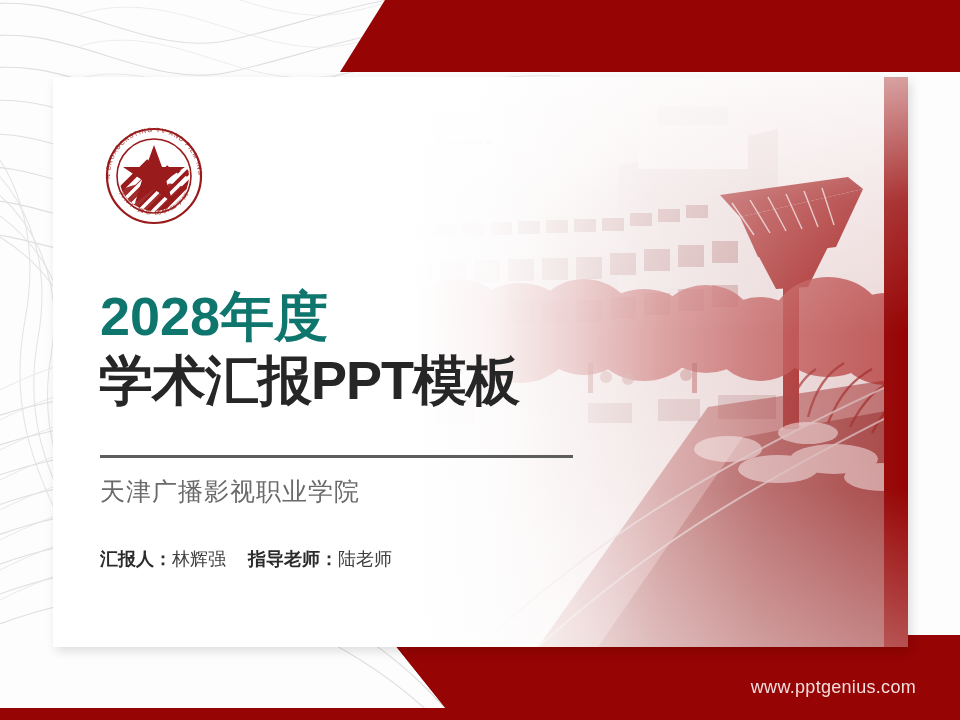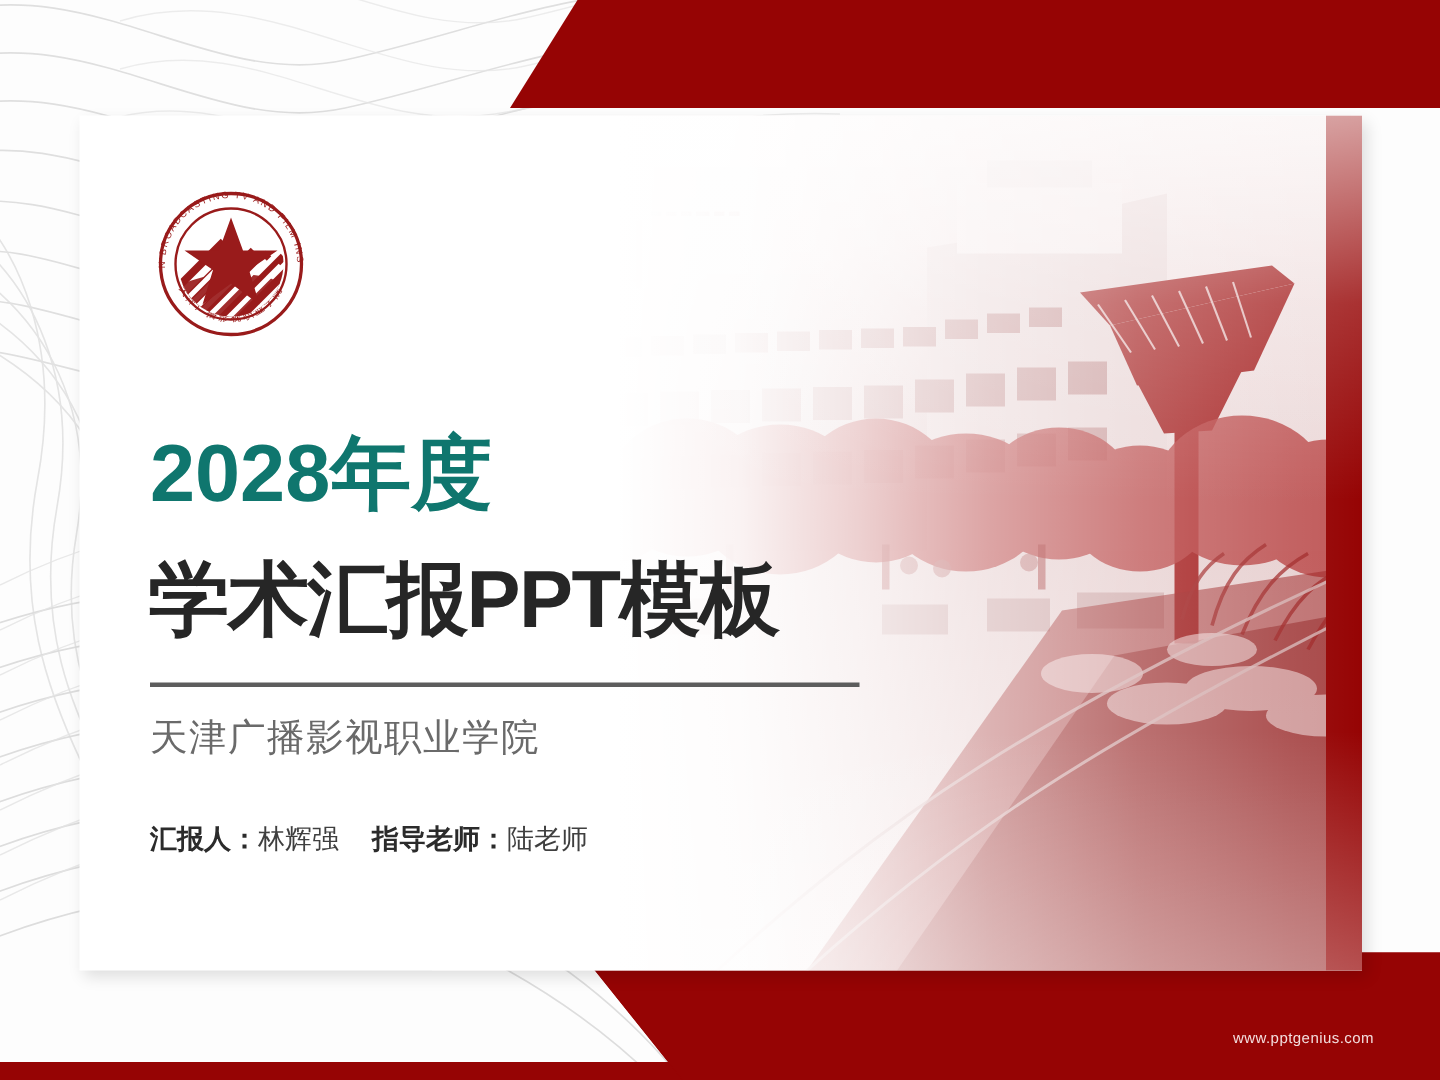--- a/index.html
+++ b/index.html
@@ -118,21 +118,21 @@
     font-weight: bold;
     color: #0f766e;
     letter-spacing: 0px;
     line-height: 1;
     white-space: nowrap;
   }
 
   .title-main {
     position: absolute;
     left: 46px;
-    top: 296px;
+    top: 276px;
     font-size: 54px;
     font-weight: bold;
     color: #262626;
     letter-spacing: -1px;
     line-height: 1;
     white-space: nowrap;
   }
 
   .divider {
     position: absolute;
@@ -165,21 +165,21 @@
   .presenter-line .lbl { font-weight: bold; color: #2b2b2b; }
   .presenter-line .val { font-weight: normal; color: #3f3f3f; }
   .presenter-line .gap { display: inline-block; width: 22px; }
 
   
   .footer-url {
     position: absolute;
     right: 44px;
     bottom: 22px;
     z-index: 6;
-    font-size: 10px;
+    font-size: 18px;
     color: #f3dede;
     letter-spacing: 0.3px;
     white-space: nowrap;
   }
 </style>
 </head>
 <body>
 
 <div id="slide">
 

